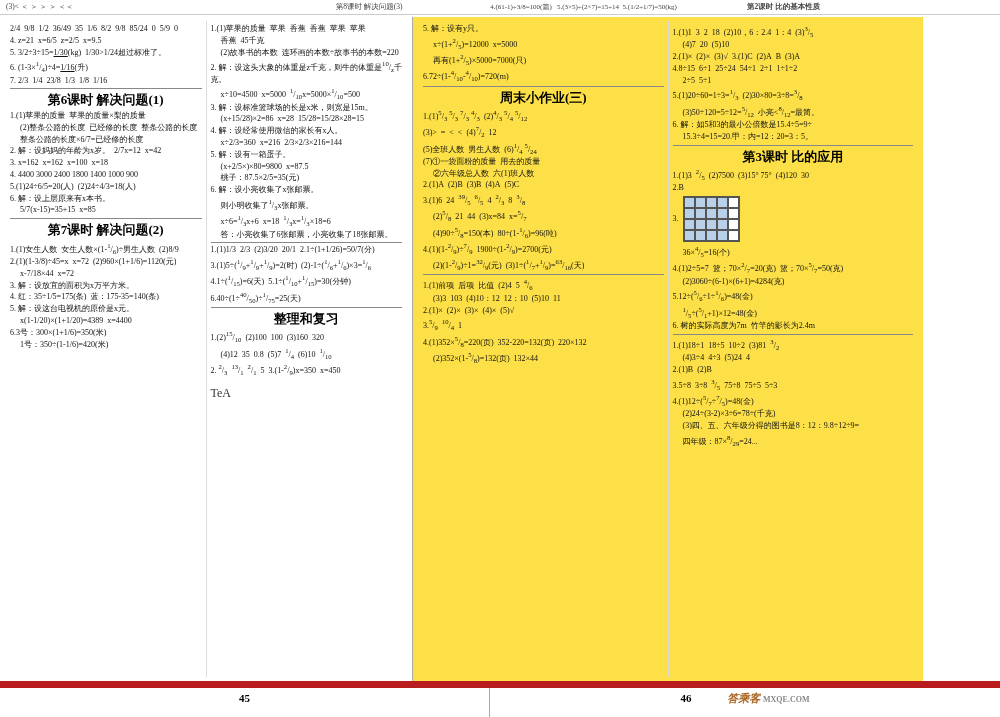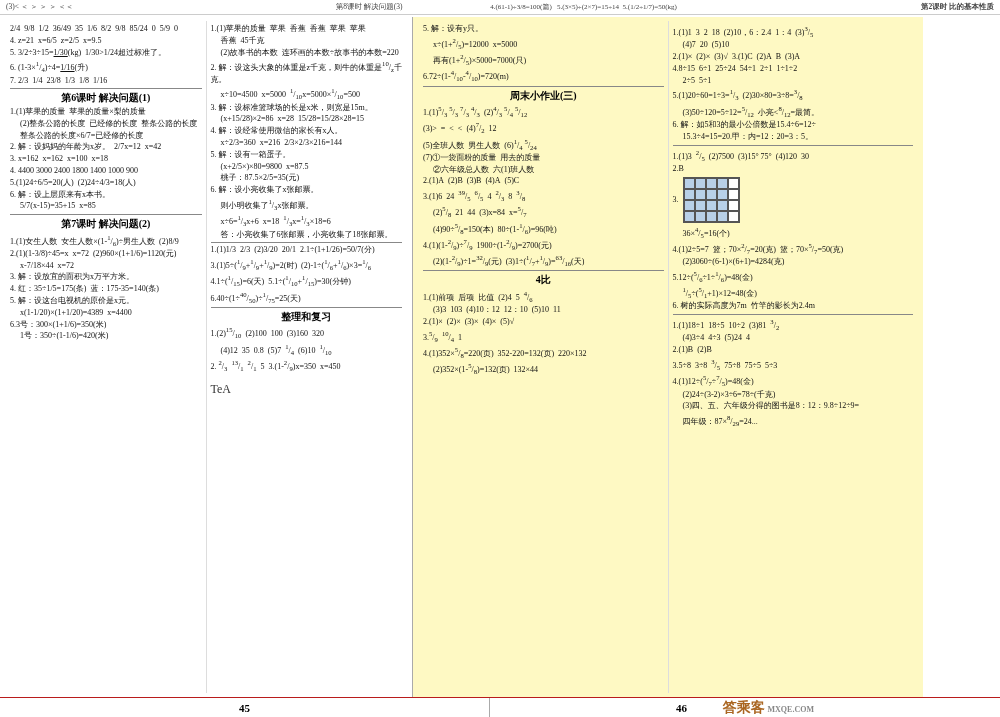--- a/index.html
+++ b/index.html
@@ -30,48 +30,48 @@
       border-right: 1px solid #aaa;
       padding: 4px 6px;
       overflow: hidden;
       position: relative;
       background: #fff;
     }
     .page-right {
       width: 510px;
       padding: 4px 6px;
       overflow: hidden;
-      background: #fef9c3;
+      background: #fde047;
     }
     .col {
       flex: 1;
       padding: 2px 4px;
       overflow: hidden;
       border-right: 1px solid #ddd;
       font-size: 8.5px;
       line-height: 1.4;
       color: #111;
     }
     .col:last-child { border-right: none; }
     .section-title {
       font-weight: bold;
       text-align: center;
-      font-size: 10px;
+      font-size: 13px;
       margin: 2px 0;
       color: #000;
     }
     .problem-line {
       margin: 1px 0;
       font-size: 8px;
       line-height: 1.35;
     }
     .bottom-bar {
       display: flex;
-      height: 20px;
-      border-top: 1px solid #b91c1c;
+      height: 36px;
+      border-top: 7px solid #b91c1c;
     }
     .page-num-left {
       width: 490px;
       text-align: center;
       font-size: 11px;
       font-weight: bold;
       line-height: 20px;
       border-right: 1px solid #aaa;
     }
     .page-num-right {
@@ -96,21 +96,21 @@
   </style>
 </head>
 <body>
 
 <div class="page-container">
 
   <div class="top-header-row" style="display:flex; padding:2px 6px; font-size:7.5px; color:#444; border-bottom:1px solid #ccc;">
     <div style="width:245px;">(3)&lt; ＜ ＞ ＞ ＞ ＜＜</div>
     <div style="width:245px; text-align:center; font-weight:normal;">第8课时 解决问题(3)</div>
     <div style="width:260px; font-size:7px;">4.(61-1)÷3/8=100(篇)&nbsp;&nbsp;&nbsp;5.(3×5)÷(2×7)=15÷14 &nbsp;5.(1/2÷1/7)=50(kg)</div>
-    <div style="width:250px; font-weight:bold; text-align:right;">第2课时 比的基本性质</div>
+    <div style="width:250px; font-weight:bold; text-align:left;">第2课时 比的基本性质</div>
   </div>
 
   <div class="content-area">
 
     <div class="page-left">
       <div style="display:flex; height:100%;">
 
         <div class="col" style="width:48%; font-size:8px; line-height:1.35;">
           <div class="problem-line">2/4 &nbsp;9/8 &nbsp;1/2 &nbsp;36/49 &nbsp;35 &nbsp;1/6 &nbsp;8/2 &nbsp;9/8 &nbsp;85/24 &nbsp;0 &nbsp;5/9 &nbsp;0</div>
           <div class="problem-line">4. z=21&nbsp; x=6/5&nbsp; z=2/5&nbsp; x=9.5</div>
@@ -189,40 +189,40 @@
           <div class="problem-line">(5)全班人数&nbsp; 男生人数&nbsp; (6)<sup>1</sup>/<sub>4</sub>&nbsp;<sup>5</sup>/<sub>24</sub></div>
           <div class="problem-line">(7)①一袋面粉的质量&nbsp; 用去的质量</div>
           <div class="problem-line indent">②六年级总人数&nbsp; 六(1)班人数</div>
           <div class="problem-line">2.(1)A&nbsp; (2)B&nbsp; (3)B&nbsp; (4)A&nbsp; (5)C</div>
           <div class="problem-line">3.(1)6&nbsp; 24&nbsp; <sup>39</sup>/<sub>5</sub>&nbsp; <sup>6</sup>/<sub>5</sub>&nbsp; 4&nbsp; <sup>2</sup>/<sub>3</sub>&nbsp; 8&nbsp; <sup>3</sup>/<sub>8</sub></div>
           <div class="problem-line indent">(2)<sup>5</sup>/<sub>8</sub>&nbsp; 21&nbsp; 44&nbsp; (3)x=84&nbsp; x=<sup>5</sup>/<sub>7</sub></div>
           <div class="problem-line indent">(4)90÷<sup>5</sup>/<sub>8</sub>=150(本)&nbsp; 80÷(1-<sup>1</sup>/<sub>6</sub>)=96(吨)</div>
           <div class="problem-line">4.(1)(1-<sup>2</sup>/<sub>9</sub>)÷<sup>7</sup>/<sub>9</sub>&nbsp; 1900÷(1-<sup>2</sup>/<sub>9</sub>)=2700(元)</div>
           <div class="problem-line indent">(2)(1-<sup>2</sup>/<sub>9</sub>)÷1=<sup>32</sup>/<sub>9</sub>(元)&nbsp; (3)1÷(<sup>1</sup>/<sub>7</sub>+<sup>1</sup>/<sub>9</sub>)=<sup>63</sup>/<sub>16</sub>(天)</div>
           <div class="divider-line"></div>
-          <div class="section-title" style="font-size:10px;">4比</div>
           <div class="problem-line">1.(1)前项&nbsp; 后项&nbsp; 比值&nbsp; (2)4&nbsp; 5&nbsp; <sup>4</sup>/<sub>6</sub></div>
           <div class="problem-line indent">(3)3&nbsp; 103&nbsp; (4)10：12&nbsp; 12：10&nbsp; (5)10&nbsp; 11</div>
           <div class="problem-line">2.(1)×&nbsp; (2)×&nbsp; (3)×&nbsp; (4)×&nbsp; (5)√</div>
           <div class="problem-line">3.<sup>5</sup>/<sub>9</sub>&nbsp; <sup>10</sup>/<sub>4</sub>&nbsp; 1</div>
           <div class="problem-line">4.(1)352×<sup>5</sup>/<sub>8</sub>=220(页)&nbsp; 352-220=132(页)&nbsp; 220×132</div>
           <div class="problem-line indent">(2)352×(1-<sup>5</sup>/<sub>8</sub>)=132(页)&nbsp; 132×44</div>
         </div>
 
         <div class="col" style="width:52%; font-size:8px; line-height:1.35;">
           <div class="problem-line">1.(1)1&nbsp; 3&nbsp; 2&nbsp; 18&nbsp; (2)10，6：2.4&nbsp; 1：4&nbsp; (3)<sup>3</sup>/<sub>5</sub></div>
           <div class="problem-line indent">(4)7&nbsp; 20&nbsp; (5)10</div>
           <div class="problem-line">2.(1)×&nbsp; (2)×&nbsp; (3)√&nbsp; 3.(1)C&nbsp; (2)A&nbsp; B&nbsp; (3)A</div>
           <div class="problem-line">4.8÷15&nbsp; 6÷1&nbsp; 25÷24&nbsp; 54÷1&nbsp; 2÷1&nbsp; 1÷1÷2</div>
           <div class="problem-line indent">2÷5&nbsp; 5÷1</div>
           <div class="problem-line">5.(1)20÷60=1÷3=<sup>1</sup>/<sub>3</sub>&nbsp; (2)30×80=3÷8=<sup>3</sup>/<sub>8</sub></div>
           <div class="problem-line indent">(3)50÷120=5÷12=<sup>5</sup>/<sub>12</sub>&nbsp; 小亮&lt;<sup>8</sup>/<sub>12</sub>=最简。</div>
-          <div class="problem-line">6. 解：如5和3的最小公倍数是15.4÷6=12÷</div>
+          <div class="problem-line">6. 解：如5和3的最小公倍数是15.4÷5=9÷</div>
           <div class="problem-line indent">15.3÷4=15=20.甲：内=12：20=3：5。</div>
           <div class="divider-line"></div>
+          <div class="section-title">第3课时 比的应用</div>
           <div class="problem-line">1.(1)3&nbsp; <sup>2</sup>/<sub>5</sub>&nbsp; (2)7500&nbsp; (3)15°&nbsp;75°&nbsp; (4)120&nbsp; 30</div>
           <div class="problem-line">2.B</div>
           <div class="problem-line">3.
             <div style="display:inline-grid; grid-template-columns: repeat(5, 11px); gap:0; border:1px solid #555; margin: 1px 2px; vertical-align:middle;">
               <div style="width:11px;height:11px;border:0.5px solid #555;background:#b8d0e8;"></div>
               <div style="width:11px;height:11px;border:0.5px solid #555;background:#b8d0e8;"></div>
               <div style="width:11px;height:11px;border:0.5px solid #555;background:#b8d0e8;"></div>
               <div style="width:11px;height:11px;border:0.5px solid #555;background:#b8d0e8;"></div>
               <div style="width:11px;height:11px;border:0.5px solid #555;background:#fff;"></div>
               <div style="width:11px;height:11px;border:0.5px solid #555;background:#b8d0e8;"></div>
@@ -259,17 +259,17 @@
           <div class="problem-line indent">四年级：87×<sup>8</sup>/<sub>29</sub>=24...</div>
         </div>
       </div>
     </div>
   </div>
 
   <div class="bottom-bar">
     <div class="page-num-left">45</div>
     <div class="page-num-right">
       <span>46</span>
-      <span style="font-size:14px; margin-left:33px; color:#aa6622;">答乘客</span>
+      <span style="font-size:11px; margin-left:33px; color:#aa6622;font-style:italic;">答乘客</span>
       <span style="font-size:8px; color:#888;">MXQE.COM</span>
     </div>
   </div>
 </div>
 
 </body></html>

